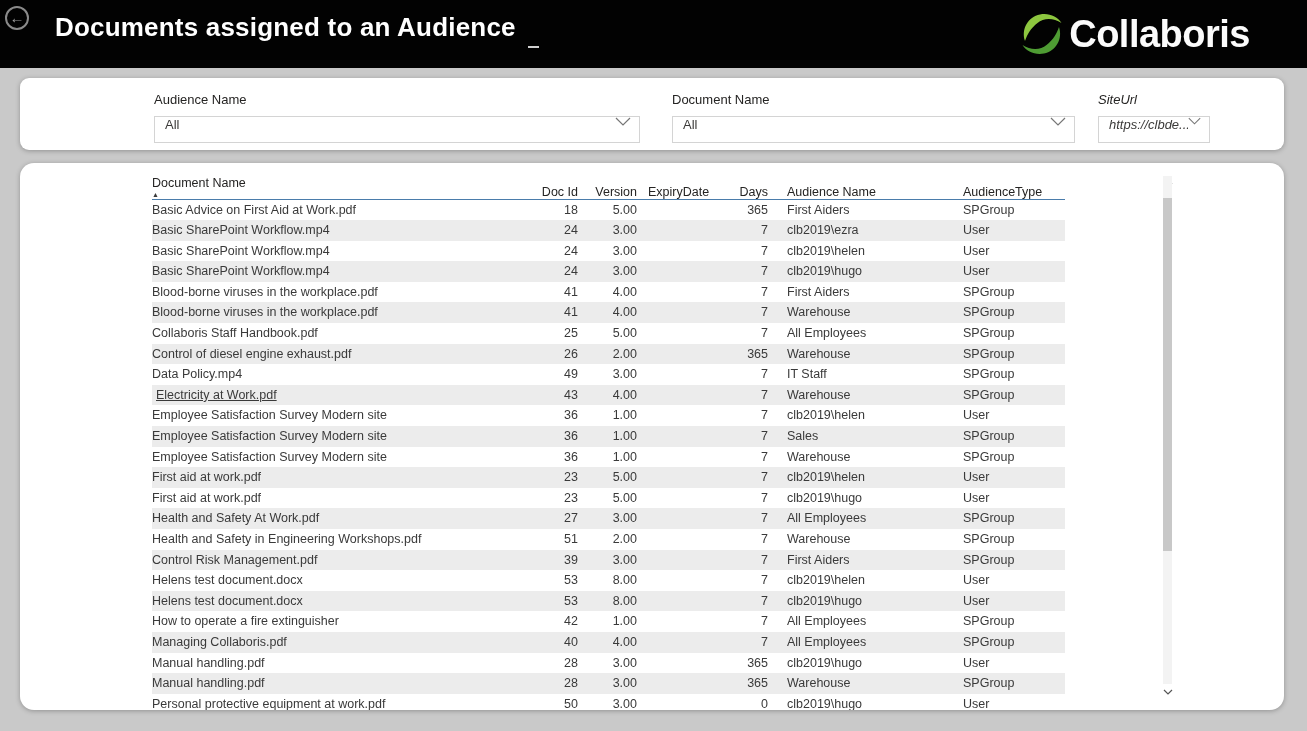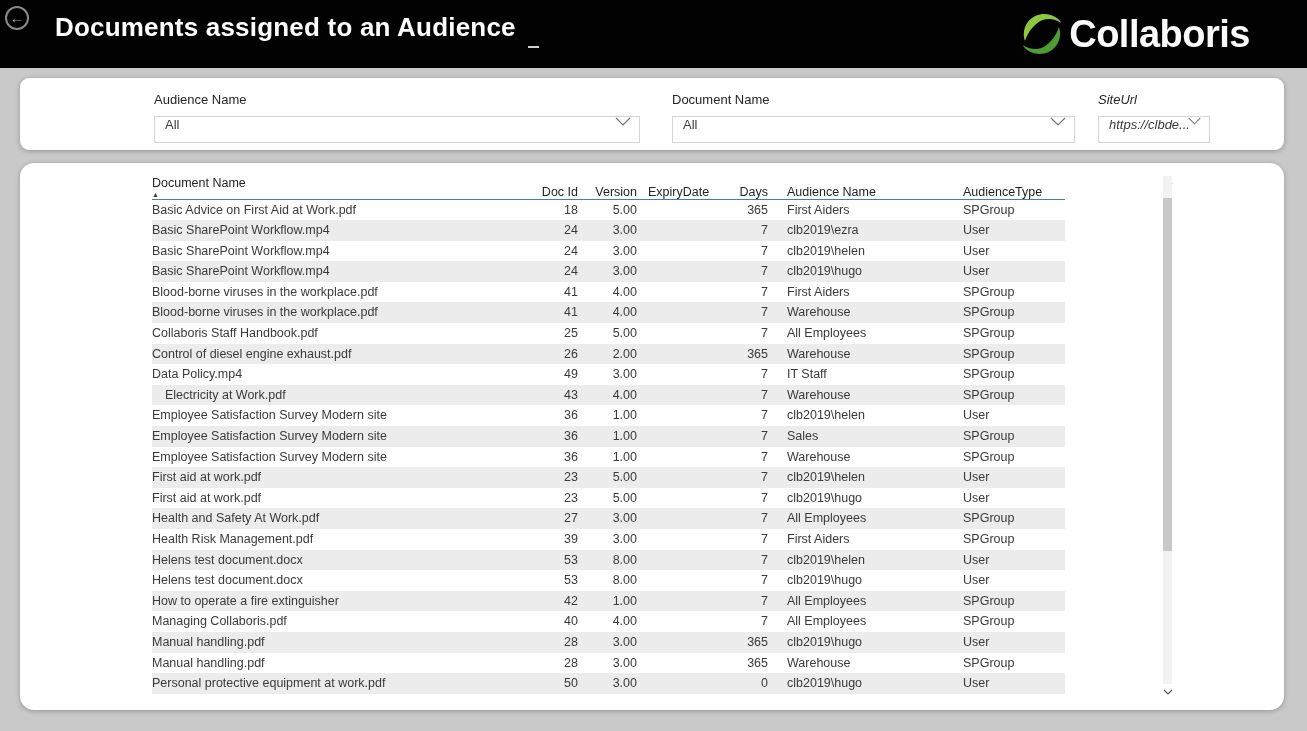--- a/index.html
+++ b/index.html
@@ -252,21 +252,21 @@
           <tr>
             <td class="al" style="padding-left: 0px;">Data Policy.mp4</td>
             <td class="ar" style="padding-left: 0px;">49</td>
             <td class="ar" style="padding-left: 0px;">3.00</td>
             <td class="al" style="padding-left: 11px;"></td>
             <td class="ar" style="padding-left: 0px;">7</td>
             <td class="al" style="padding-left: 19px;">IT Staff</td>
             <td class="al" style="padding-left: 2px;">SPGroup</td>
           </tr>
           <tr>
-            <td class="al" style="padding-left: 13px;">Electricity at Work.pdf</td>
+            <td class="al" style="padding-left: 4px; text-decoration: underline;">Electricity at Work.pdf</td>
             <td class="ar" style="padding-left: 0px; margin-top: 28px;">43</td>
             <td class="ar" style="padding-left: 0px;">4.00</td>
             <td class="al" style="padding-left: 11px;"></td>
             <td class="ar" style="padding-left: 0px;">7</td>
             <td class="al" style="padding-left: 19px;">Warehouse</td>
             <td class="al" style="padding-left: 2px;">SPGroup</td>
           </tr>
           <tr>
             <td class="al" style="padding-left: 0px;">Employee Satisfaction Survey Modern site</td>
             <td class="ar" style="padding-left: 0px;">36</td>
@@ -315,21 +315,30 @@
           <tr>
             <td class="al" style="padding-left: 0px;">Health and Safety At Work.pdf</td>
             <td class="ar" style="padding-left: 0px;">27</td>
             <td class="ar" style="padding-left: 0px;">3.00</td>
             <td class="al" style="padding-left: 11px;"></td>
             <td class="ar" style="padding-left: 0px;">7</td>
             <td class="al" style="padding-left: 19px;">All Employees</td>
             <td class="al" style="padding-left: 2px;">SPGroup</td>
           </tr>
           <tr>
-            <td class="al" style="padding-left: 0px;">Health Risk Management.pdf</td>
+            <td class="al" style="padding-left: 0px;">Health and Safety in Engineering Workshops.pdf</td>
+            <td class="ar" style="padding-left: 0px;">51</td>
+            <td class="ar" style="padding-left: 0px;">2.00</td>
+            <td class="al" style="padding-left: 11px;"></td>
+            <td class="ar" style="padding-left: 0px;">7</td>
+            <td class="al" style="padding-left: 19px;">Warehouse</td>
+            <td class="al" style="padding-left: 2px;">SPGroup</td>
+          </tr>
+          <tr>
+            <td class="al" style="padding-left: 0px;">Control Risk Management.pdf</td>
             <td class="ar" style="padding-left: 0px;">39</td>
             <td class="ar" style="padding-left: 0px;">3.00</td>
             <td class="al" style="padding-left: 11px;"></td>
             <td class="ar" style="padding-left: 0px;">7</td>
             <td class="al" style="padding-left: 19px;">First Aiders</td>
             <td class="al" style="padding-left: 2px;">SPGroup</td>
           </tr>
           <tr>
             <td class="al" style="padding-left: 0px;">Helens test document.docx</td>
             <td class="ar" style="padding-left: 0px;">53</td>

